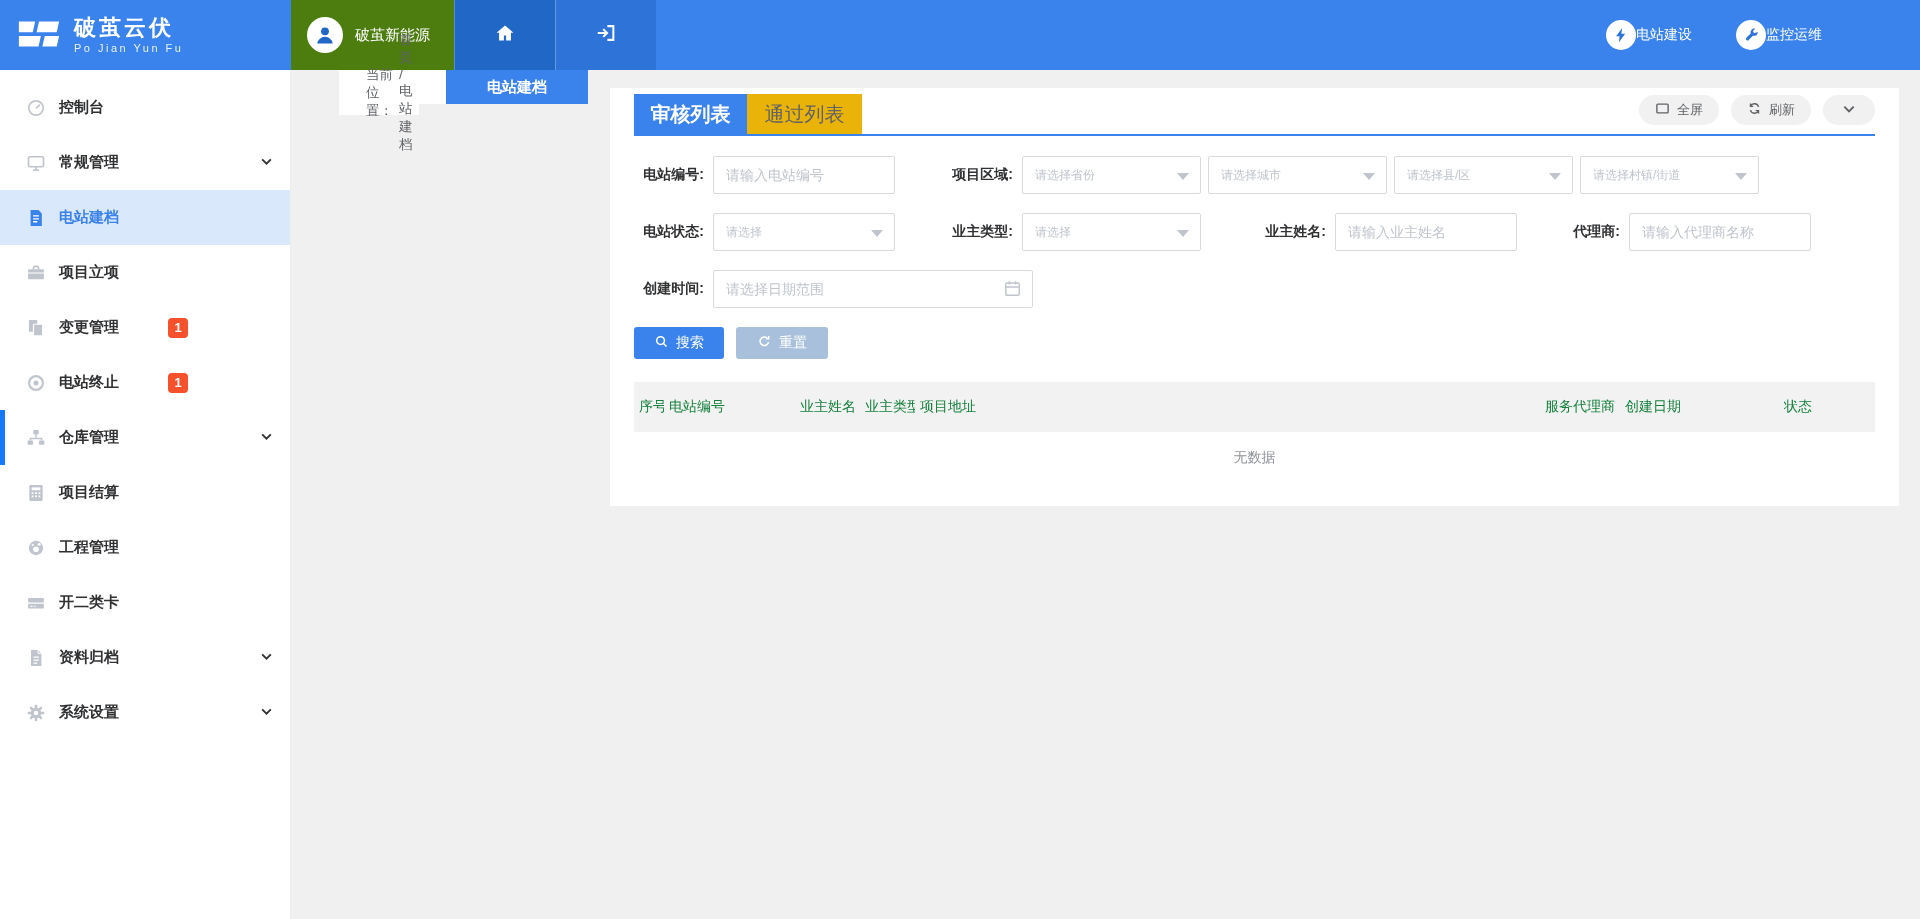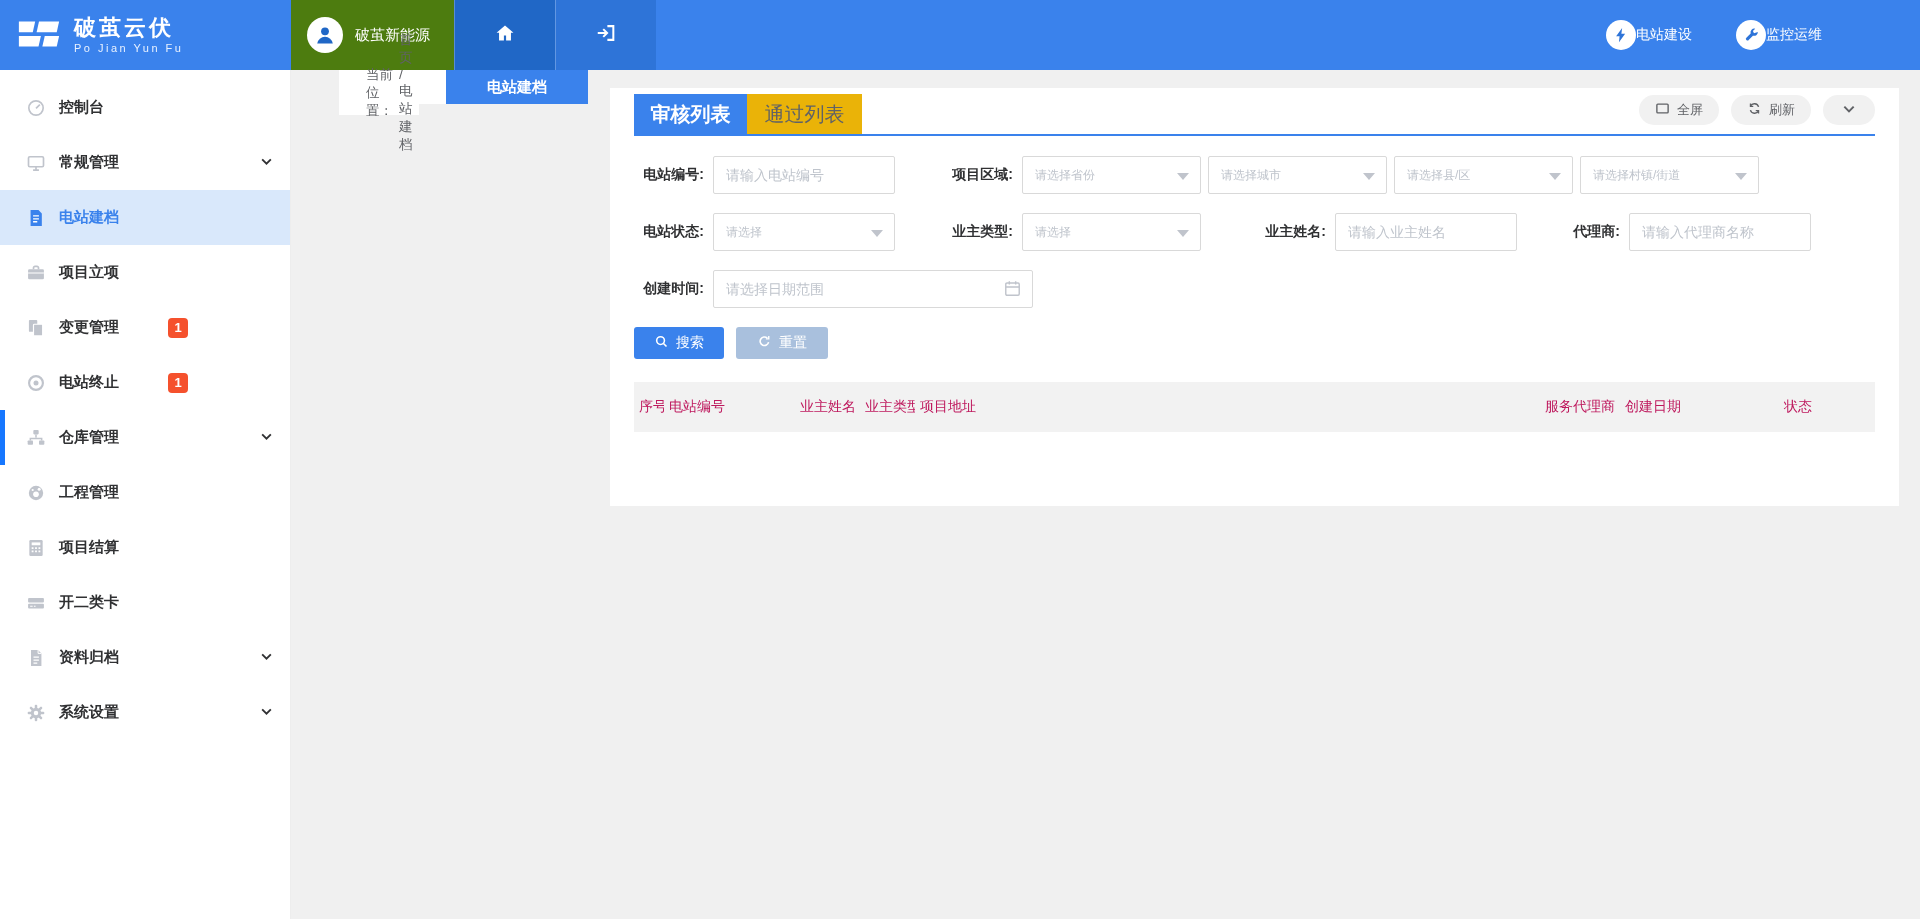--- a/index.html
+++ b/index.html
@@ -85,21 +85,21 @@
   
   .btn-row { display:flex; gap:12px; margin-top:1px; }
   .btn { height:32px; border:none; border-radius:3px; color:#fff; font-size:14px; font-family:inherit;
          display:inline-flex; align-items:center; justify-content:center; gap:7px; cursor:pointer; }
   .btn-search { width:90px; background:#3a82ec; }
   .btn-reset { width:92px; background:#a9c0dd; }
 
   
   table.grid { width:100%; border-collapse:collapse; table-layout:fixed; margin-top:23px; }
   table.grid thead tr { height:50px; background:#f2f2f2; }
-  table.grid th { font-weight:400; color:#be185d; font-size:14px; text-align:left; padding-left:5px; white-space:nowrap; overflow:hidden; }
+  table.grid th { font-weight:400; color:#15803d; font-size:14px; text-align:left; padding-left:5px; white-space:nowrap; overflow:hidden; }
   .empty { text-align:center; color:#909399; font-size:14px; padding:17px 0 28px; }
 </style>
 </head>
 <body>
 
 <div class="app">
 
   <div class="header">
     <div class="logo-area">
       <span class="logo-mark">
@@ -250,38 +250,38 @@
         <span class="chev">
           <svg width="13" height="13" viewBox="0 0 12 12" fill="none" stroke="currentColor" stroke-width="1.7">
               <path d="M2 4l4 4 4-4"></path>
             </svg>
         </span>
       </div>
 
       <div class="menu-item">
         <span class="mi-icon">
           <svg viewBox="0 0 24 24">
+            <rect x="4" y="2.5" width="16" height="19" rx="1.5" fill="currentColor"></rect>
+            <rect x="6.8" y="5.3" width="10.4" height="3.4" fill="#fff"></rect>
+            <path d="M6.8 11h2.2v2.2H6.8zM10.9 11h2.2v2.2h-2.2zM15 11h2.2v2.2H15zM6.8 15h2.2v2.2H6.8zM10.9 15h2.2v2.2h-2.2zM15 15h2.2v2.2H15z" fill="#fff"></path>
+          </svg>
+        </span>
+        <span class="mi-label">项目结算</span>
+      </div>
+
+      <div class="menu-item">
+        <span class="mi-icon">
+          <svg viewBox="0 0 24 24">
             <circle cx="12" cy="12" r="8.6" fill="currentColor"></circle>
             <circle cx="12" cy="13.5" r="3.4" fill="#fff"></circle>
             <circle cx="15.8" cy="7.6" r="1.8" fill="#fff"></circle>
             <circle cx="8" cy="8.4" r="1.3" fill="#fff"></circle>
           </svg>
         </span>
         <span class="mi-label">工程管理</span>
-      </div>
-
-      <div class="menu-item">
-        <span class="mi-icon">
-          <svg viewBox="0 0 24 24">
-            <rect x="4" y="2.5" width="16" height="19" rx="1.5" fill="currentColor"></rect>
-            <rect x="6.8" y="5.3" width="10.4" height="3.4" fill="#fff"></rect>
-            <path d="M6.8 11h2.2v2.2H6.8zM10.9 11h2.2v2.2h-2.2zM15 11h2.2v2.2H15zM6.8 15h2.2v2.2H6.8zM10.9 15h2.2v2.2h-2.2zM15 15h2.2v2.2H15z" fill="#fff"></path>
-          </svg>
-        </span>
-        <span class="mi-label">项目结算</span>
       </div>
 
       <div class="menu-item">
         <span class="mi-icon">
           <svg viewBox="0 0 24 24">
             <rect x="2.5" y="6" width="19" height="5.5" rx="1.2" fill="currentColor"></rect>
             <rect x="2.5" y="13" width="19" height="5.5" rx="1.2" fill="currentColor"></rect>
             <path d="M5 15.2h3v1.4H5zM9.5 15.2h2v1.4h-2z" fill="#fff"></path>
           </svg>
         </span>
@@ -450,18 +450,19 @@
                 <th>业主姓名</th>
                 <th>业主类型</th>
                 <th>项目地址</th>
                 <th>服务代理商</th>
                 <th>创建日期</th>
                 <th>状态</th>
                 <th>操作</th>
               </tr>
             </thead>
           </table>
+          <div class="empty">无数据</div>
 
         </div>
       </div>
     </div>
   </div>
 </div>
 
 </body></html>

